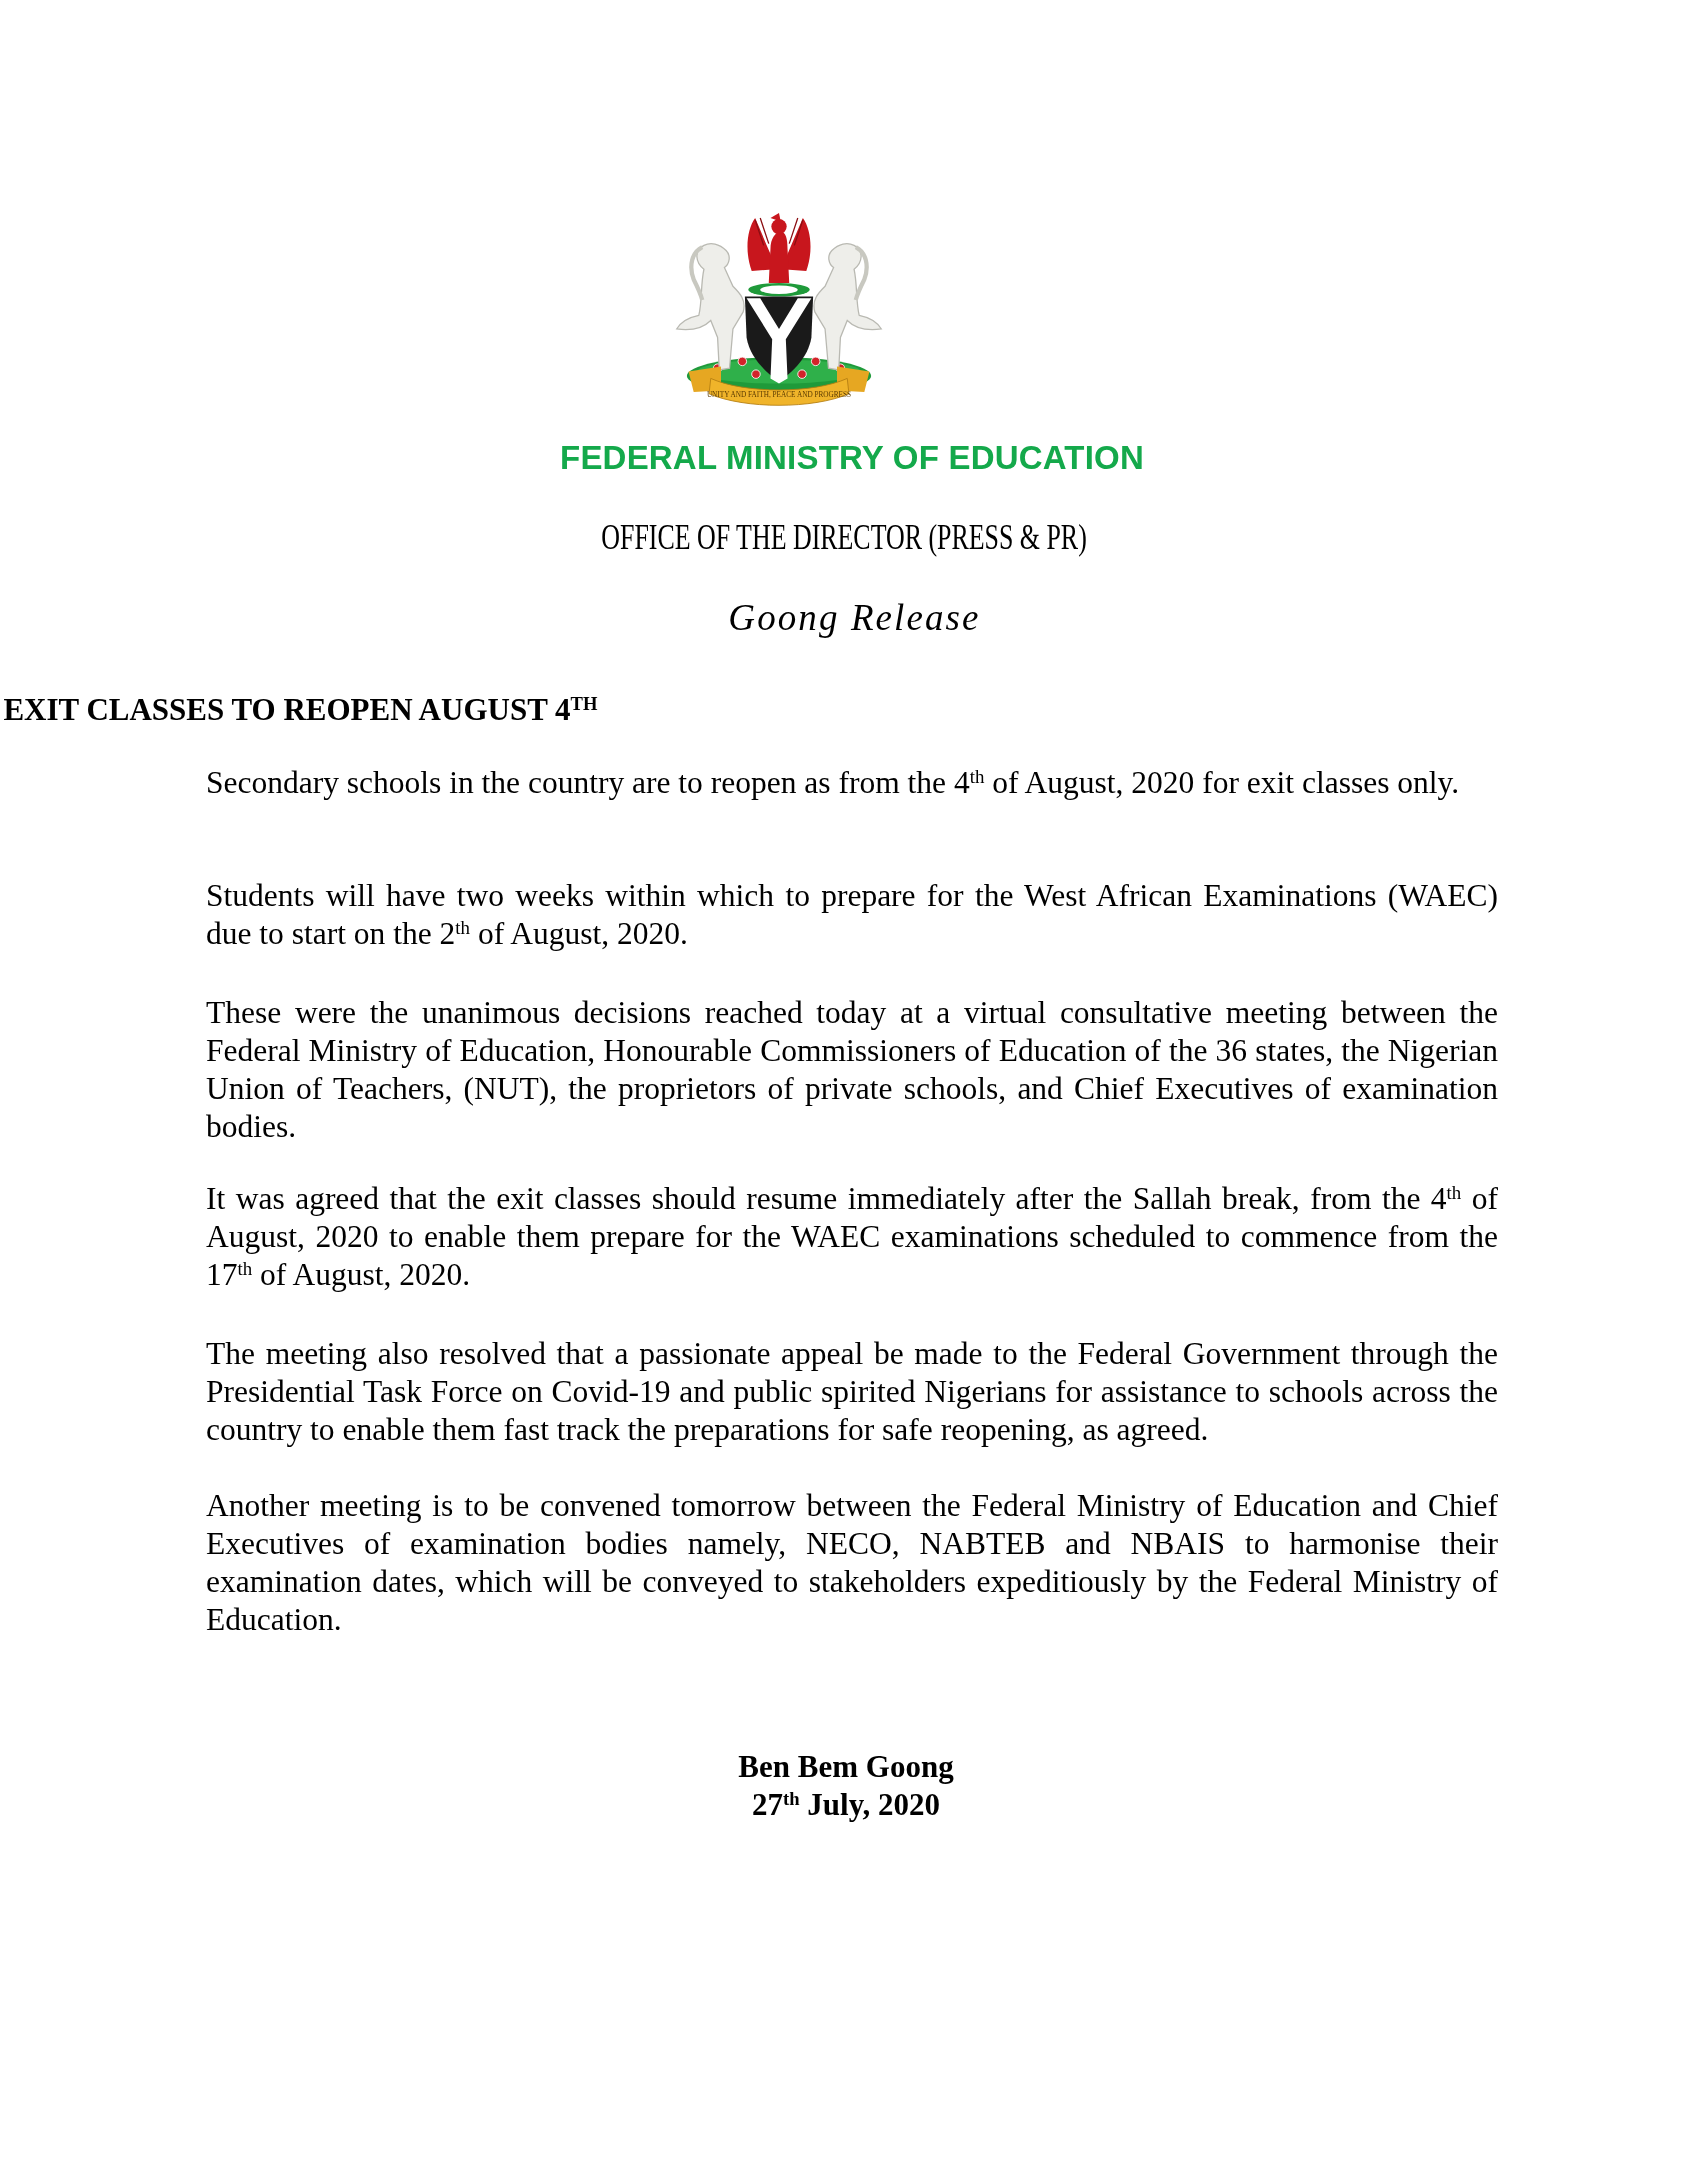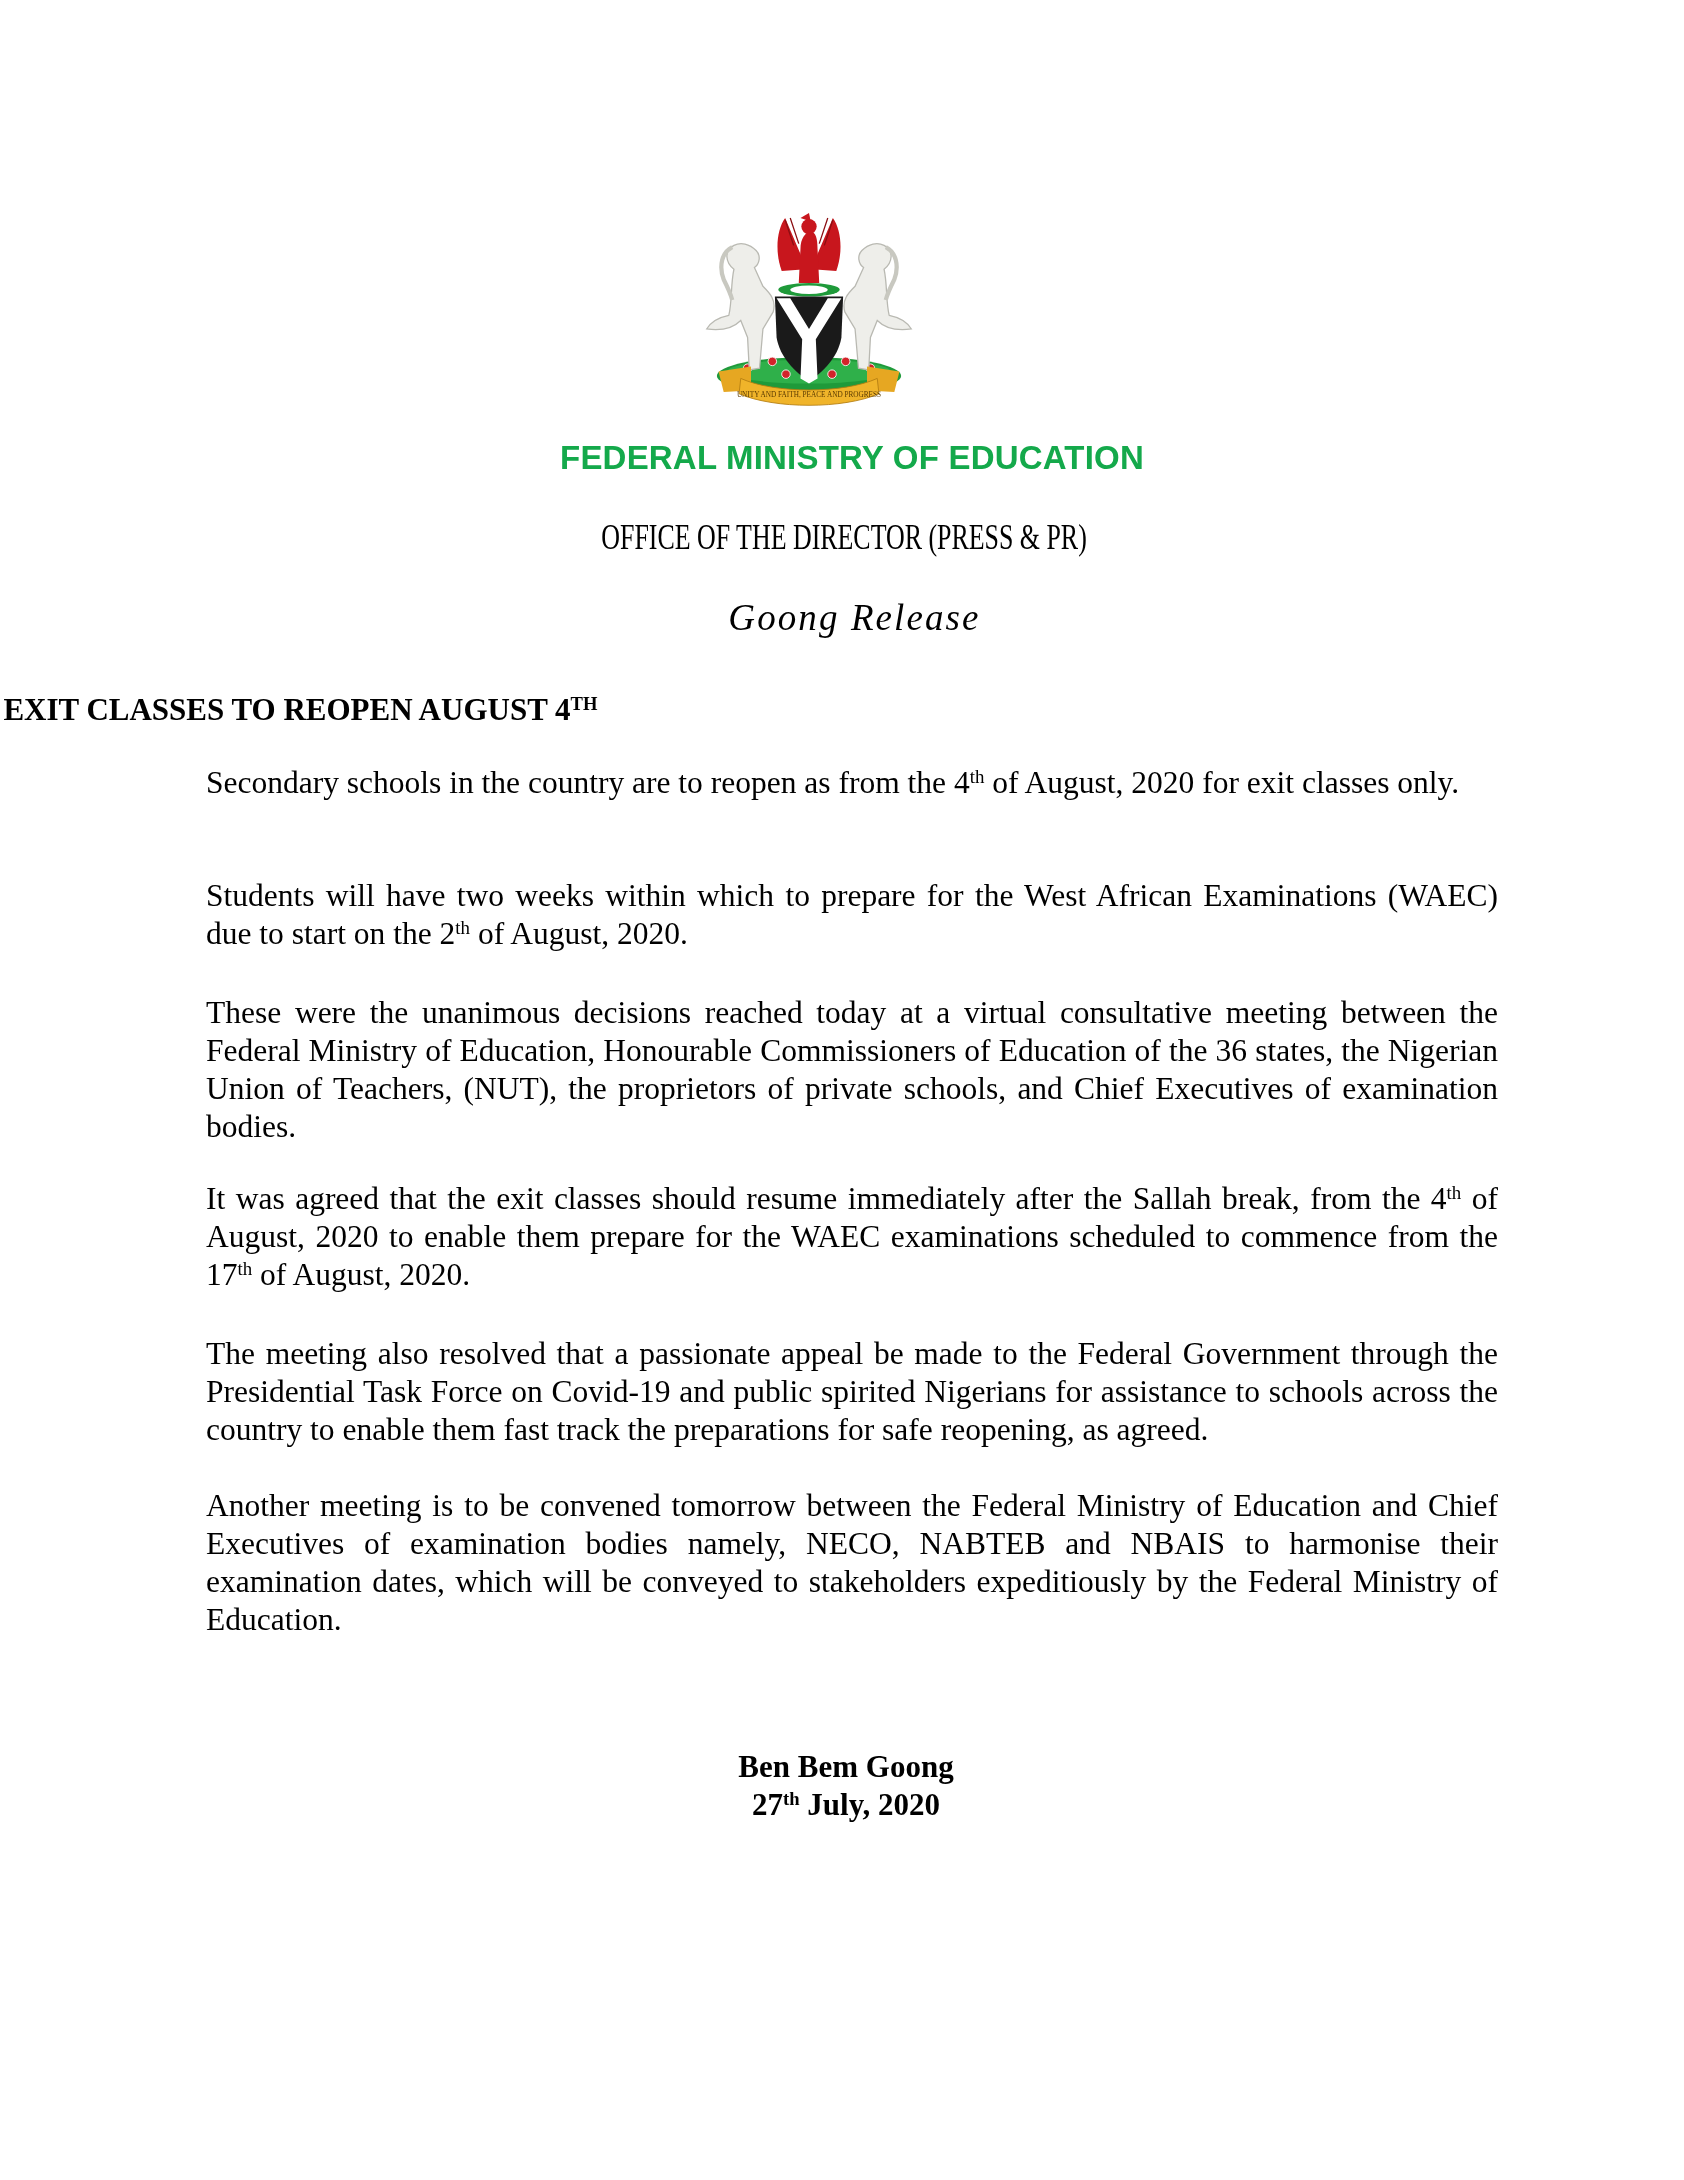--- a/index.html
+++ b/index.html
@@ -9,21 +9,21 @@
   }
   body {
     width: 1685px;
     height: 2181px;
     position: relative;
     overflow: hidden;
     color: #000000;
   }
   .abs { position: absolute; }
   .coat {
-    left: 681px;
+    left: 651px;
     top: 201px;
     width: 256px;
     height: 209px;
     text-decoration: underline;
   }
   .ministry {
     left: 0;
     width: 1685px;
     top: 441px;
     text-align: center;

